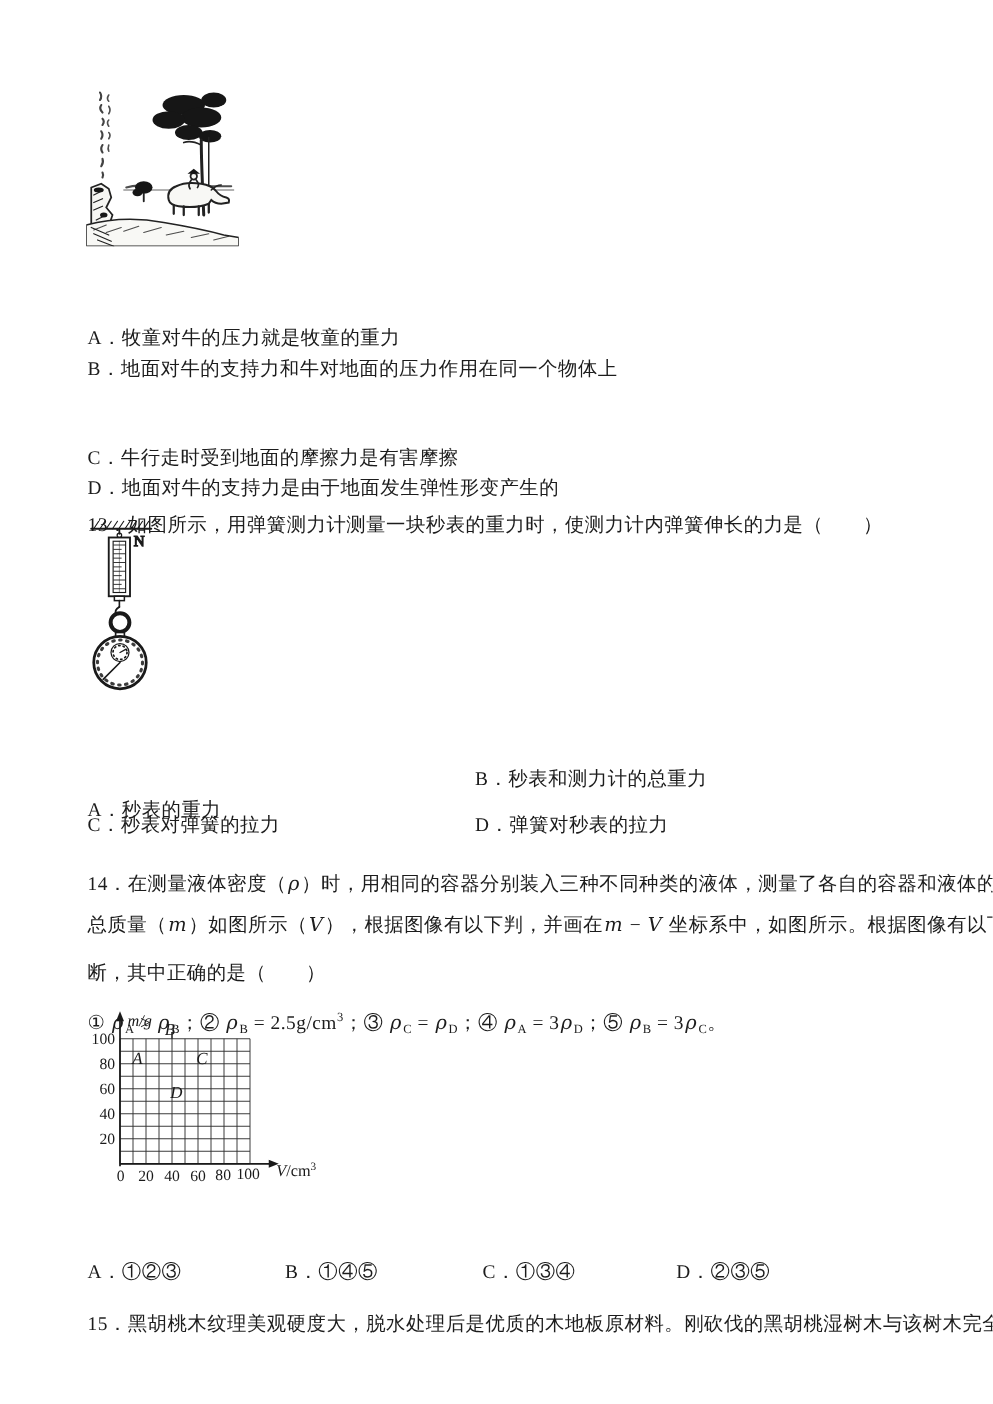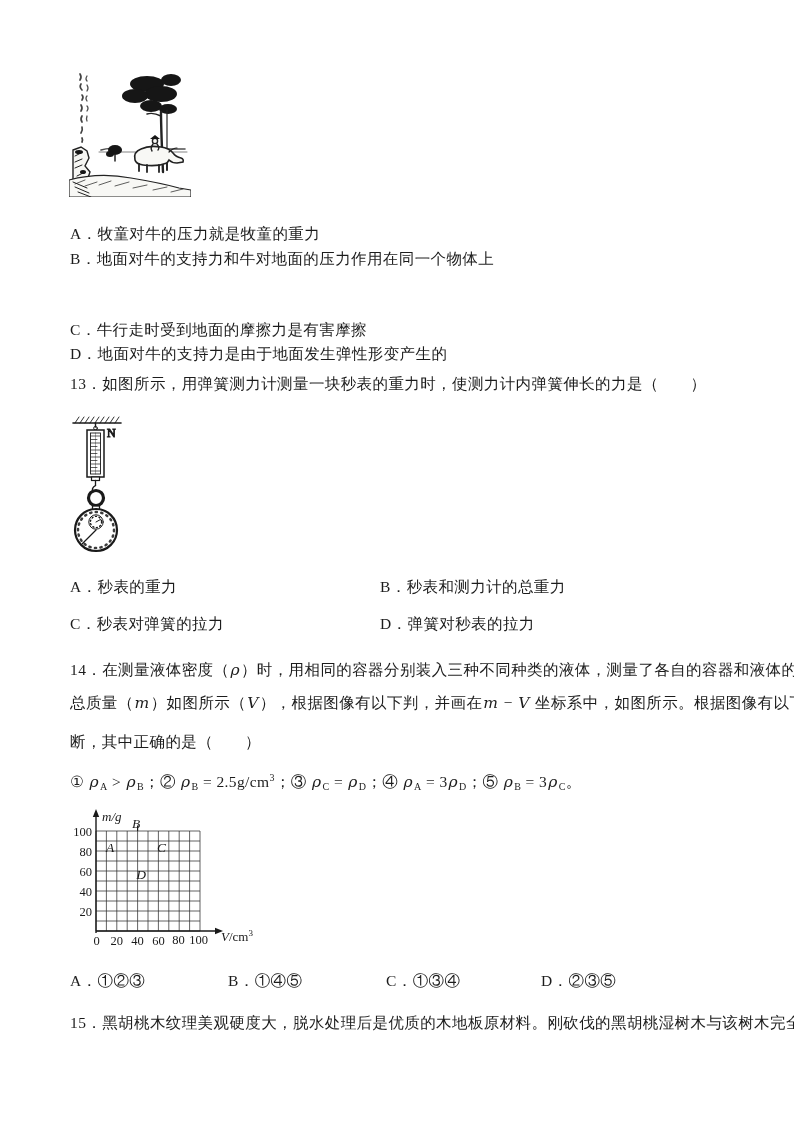--- a/index.html
+++ b/index.html
@@ -3,21 +3,21 @@
 <meta charset="utf-8">
 <style>
   html,body{margin:0;padding:0;}
   body{
     width:794px;height:1123px;background:#ffffff;position:relative;overflow:hidden;
     font-family:"Liberation Serif","DejaVu Serif",serif;color:#1c1c1c;
   }
   .abs{position:absolute;}
   .line{
     position:absolute;left:70px;font-size:15.5px;line-height:20px;
-    white-space:nowrap;letter-spacing:0.4px;
+    white-space:nowrap;letter-spacing:0.4px;margin-top:37px;
   }
   .seg-n{font-style:normal;font-family:Liberation Serif, serif;}
   .seg-i{font-style:italic;font-family:"DejaVu Serif","Liberation Serif",serif;padding:0 1px;}
   .seg-sub{font-size:10px;vertical-align:-3px;}
   .seg-sup{font-size:10px;vertical-align:6px;}
   svg{display:block;}
   svg text{font-family:"Liberation Serif","DejaVu Serif",serif;fill:#1a1a1a;}
 </style>
 </head>
 <body>
@@ -107,21 +107,21 @@
       <circle cx="29" cy="115" r="21" fill="#ffffff" stroke-width="2.2"></circle>
       <circle cx="29" cy="115" r="18" stroke-width="2.5" stroke-dasharray="1.2 4.4" opacity=".85"></circle>
       <circle cx="29" cy="107" r="7.2" fill="#ffffff" stroke-width="1"></circle>
       <circle cx="29" cy="107" r="5.6" stroke-width="1.4" stroke-dasharray="1 2.6"></circle>
       <path stroke-width="1" d="M29 107 l4.5 -2.5"></path>
       <path stroke-width="1.3" d="M29 115 L15.5 128.5"></path>
     </g>
   </g>
 </svg>
 
-<div class="line" style="top:577px">A．秒表的重力</div>
+<div class="line" style="top:602px">A．秒表的重力</div>
 <div class="line" style="top:577px;left:380px">B．秒表和测力计的总重力</div>
 <div class="line" style="top:614px">C．秒表对弹簧的拉力</div>
 <div class="line" style="top:614px;left:380px">D．弹簧对秒表的拉力</div>
 
 <div class="line" style="top:660px"><span class="seg-n">14．在测量液体密度（</span><span class="seg-i">ρ</span><span class="seg-n">）时，用相同的容器分别装入三种不同种类的液体，测量了各自的容器和液体的</span></div>
 <div class="line" style="top:693px"><span class="seg-n">总质量（</span><span class="seg-i">m</span><span class="seg-n">）如图所示（</span><span class="seg-i">V</span><span class="seg-n">），根据图像有以下判，并画在</span><span class="seg-i">m</span><span class="seg-n"> − </span><span class="seg-i">V</span><span class="seg-n"> 坐标系中，如图所示。根据图像有以下判</span></div>
 <div class="line" style="top:732px"><span class="seg-n">断，其中正确的是（　　）</span></div>
 <div class="line" style="top:768px"><span class="seg-n">① </span><span class="seg-i">ρ</span><span class="seg-sub">A</span><span class="seg-n"> &gt; </span><span class="seg-i">ρ</span><span class="seg-sub">B</span><span class="seg-n">；② </span><span class="seg-i">ρ</span><span class="seg-sub">B</span><span class="seg-n"> = 2.5g/cm</span><span class="seg-sup">3</span><span class="seg-n">；③ </span><span class="seg-i">ρ</span><span class="seg-sub">C</span><span class="seg-n"> = </span><span class="seg-i">ρ</span><span class="seg-sub">D</span><span class="seg-n">；④ </span><span class="seg-i">ρ</span><span class="seg-sub">A</span><span class="seg-n"> = 3</span><span class="seg-i">ρ</span><span class="seg-sub">D</span><span class="seg-n">；⑤ </span><span class="seg-i">ρ</span><span class="seg-sub">B</span><span class="seg-n"> = 3</span><span class="seg-i">ρ</span><span class="seg-sub">C</span><span class="seg-n">。</span></div>
 
 <svg class="abs" style="left:70px;top:806px" width="185" height="145" viewBox="0 0 185 145">

